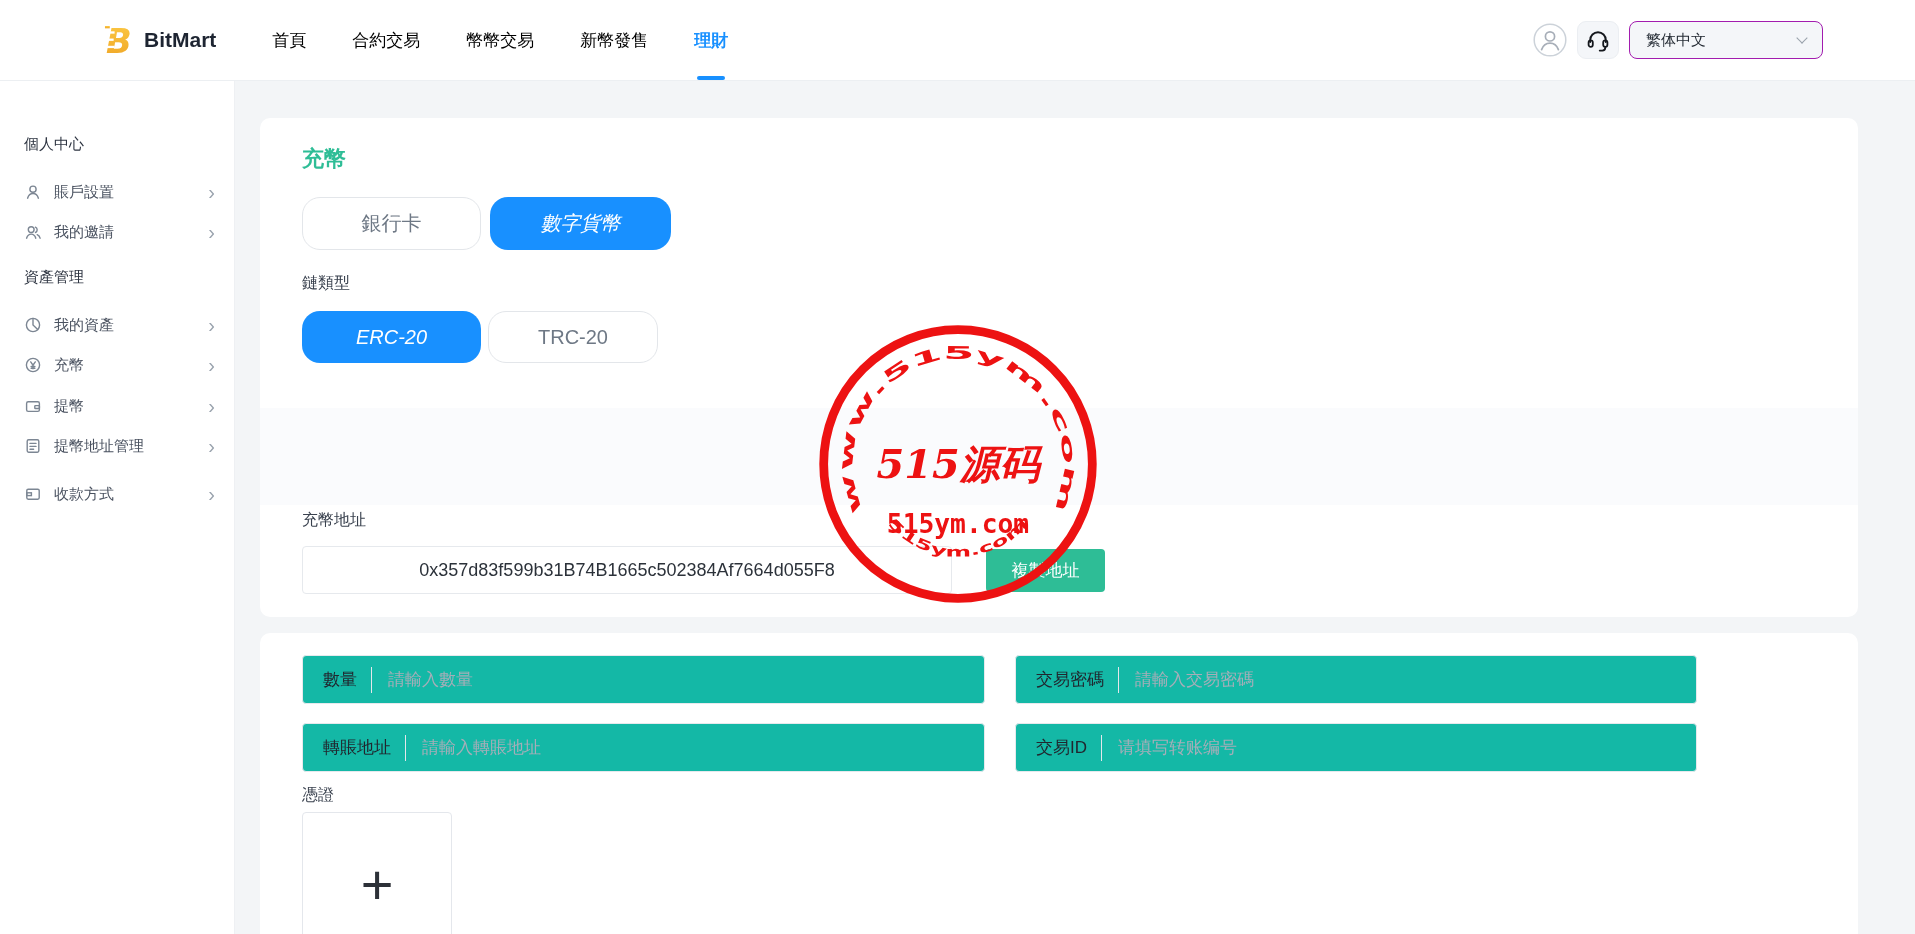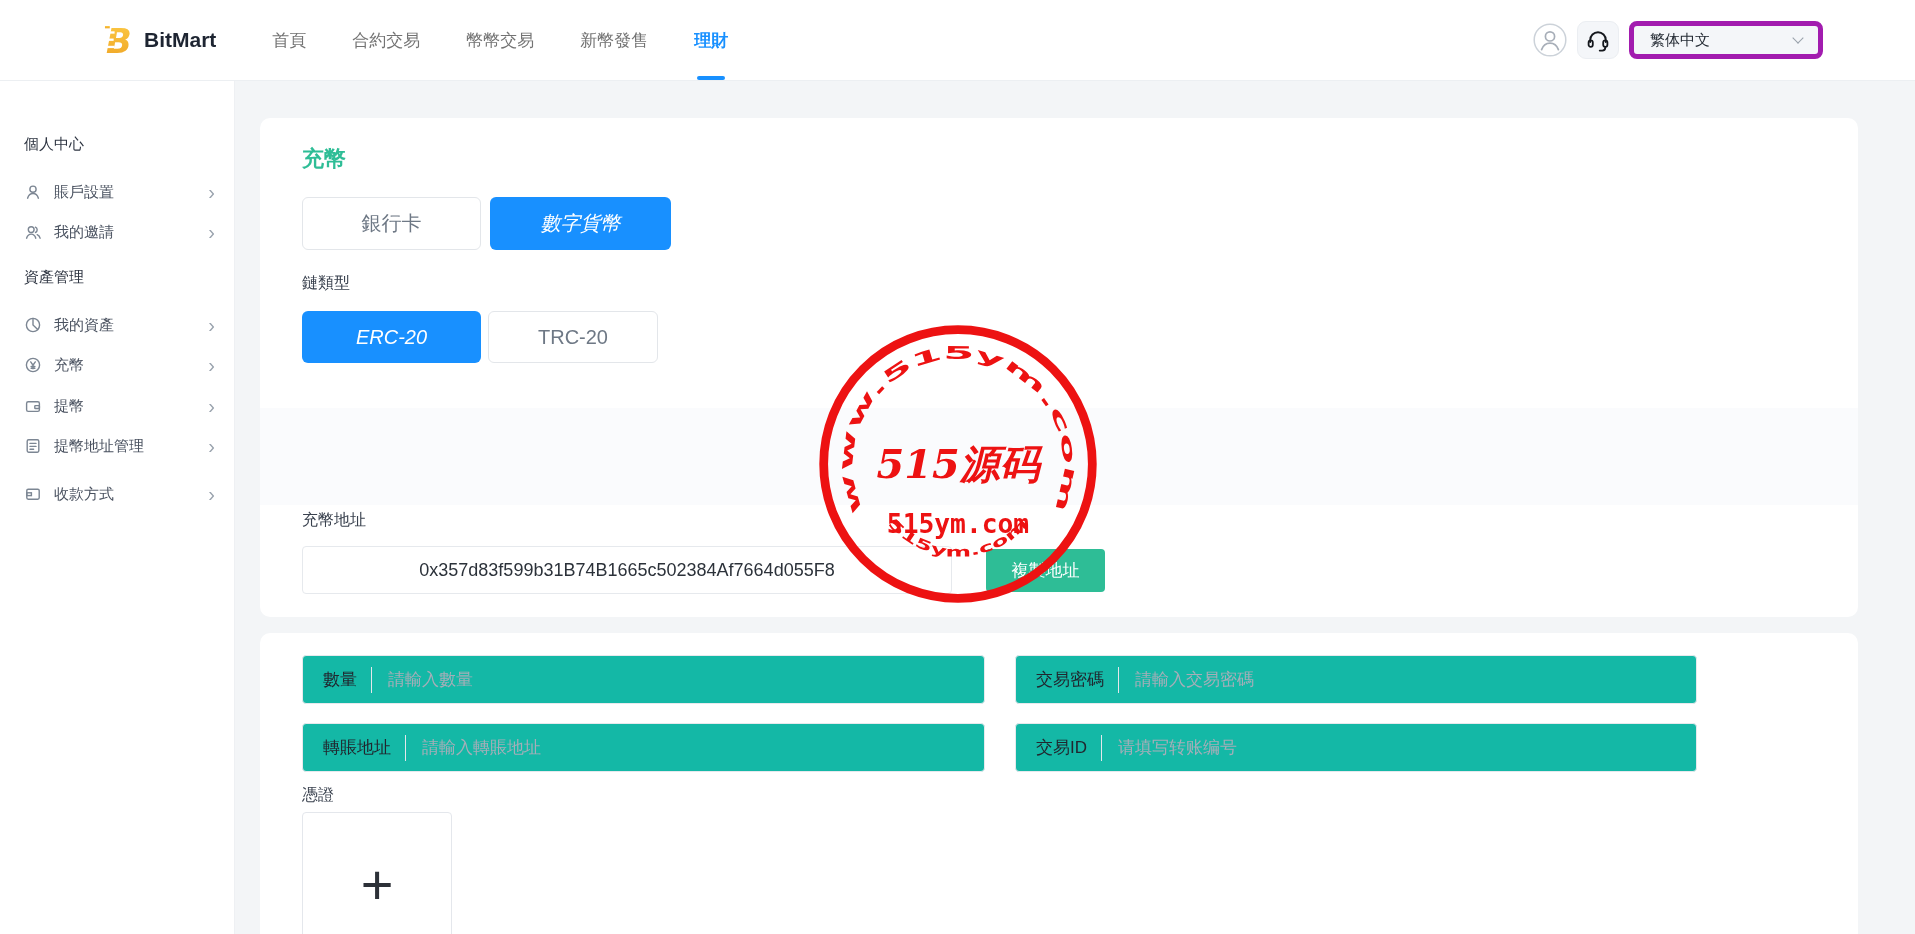--- a/index.html
+++ b/index.html
@@ -6,29 +6,29 @@
   body { font-family:"Liberation Sans","DejaVu Sans",sans-serif; background:#e9ebee; }
   .screen { position:relative; width:1915px; height:934px; background:#f3f5f7; overflow:hidden; }
 
   
   .navbar { position:absolute; left:0; top:0; width:1915px; height:81px; background:#fff;
             border-bottom:1px solid #eceff2; display:flex; align-items:center; z-index:20; }
   .brand { margin-left:104px; display:flex; align-items:center; gap:13px; cursor:pointer; }
   .brand-name { font-size:21px; font-weight:700; color:#1e2532; }
   .main-nav { display:flex; gap:46px; margin-left:56px; height:100%; align-items:center; }
   .nav-item { position:relative; height:100%; display:flex; align-items:center;
-              font-size:17px; color:#737373; cursor:pointer; white-space:nowrap; }
+              font-size:17px; color:#000000; cursor:pointer; white-space:nowrap; }
   .nav-item.active { color:#1890ff; font-weight:600; }
   .nav-underline { position:absolute; left:50%; transform:translateX(-50%); bottom:0;
                    width:28px; height:4px; border-radius:2px; background:#1890ff; }
   .nav-right { margin-left:auto; margin-right:92px; display:flex; align-items:center; gap:10px; }
   .avatar-btn { width:34px; height:34px; cursor:pointer; }
   .support-btn { width:42px; height:38px; background:#f4f6f9; border:1px solid #ebeef2;
                  border-radius:9px; display:flex; align-items:center; justify-content:center; cursor:pointer; }
-  .lang-select { width:194px; height:38px; background:#f4f6f9; border:5px solid #a21caf; border-radius:8px;
+  .lang-select { width:194px; height:38px; background:#f4f6f9; border:1px solid #a21caf; border-radius:8px;
                  display:flex; align-items:center; justify-content:space-between; padding:0 16px;
                  font-size:15px; color:#242b34; cursor:pointer; }
   .chevron-down { width:8px; height:8px; border-right:1.6px solid #98a1ab; border-bottom:1.6px solid #98a1ab;
                   transform:rotate(45deg); margin-top:-4px; }
 
   
   .sidebar { position:absolute; left:0; top:81px; width:235px; height:853px; background:#fff;
              border-right:1px solid #eef0f3; z-index:10;padding-left:21px; }
   .side-title { position:absolute; left:24px; height:20px; font-size:15px; color:#2c3340; }
   .side-item { position:absolute; left:0; width:235px; height:28px; display:flex; align-items:center;
@@ -39,21 +39,21 @@
 
   
   .card { position:absolute; background:#fff; border-radius:10px; }
   .card1 { left:260px; top:118px; width:1598px; height:499px; }
   .card2 { left:260px; top:633px; width:1598px; height:345px; }
   .card-title { position:absolute; left:42px; top:26px; font-size:22px; font-weight:700; color:#2ebd96; }
 
   .method-tabs { position:absolute; left:42px; top:79px; display:flex; gap:9px; }
   .chain-tabs  { position:absolute; left:42px; top:193px; display:flex; gap:7px; }
   .tab-btn { height:53px; display:flex; align-items:center; justify-content:center;
-             font-size:20px; border-radius:6px; cursor:pointer; }
+             font-size:20px; border-radius:18px; cursor:pointer; }
   .chain-tabs .tab-btn { height:52px; }
   .tab-btn.inactive { background:#fff; border:1px solid #e3e6ea; color:#6e7885; }
   .tab-btn.active { background:#1890ff; color:#fff;font-style:italic; }
   .w-bank { width:179px; } .w-digital { width:181px; } .w-erc { width:179px; } .w-trc { width:170px; }
 
   .field-label { position:absolute; left:42px; font-size:16px; color:#39414e; }
   .chain-label { top:155px; } .address-label { top:392px; } .voucher-label { top:152px; }
   .gray-zone { position:absolute; left:0; top:290px; width:100%; height:97px; background:#fafbfd; }
 
   .address-row { position:absolute; left:42px; top:428px; display:flex; align-items:center; }

